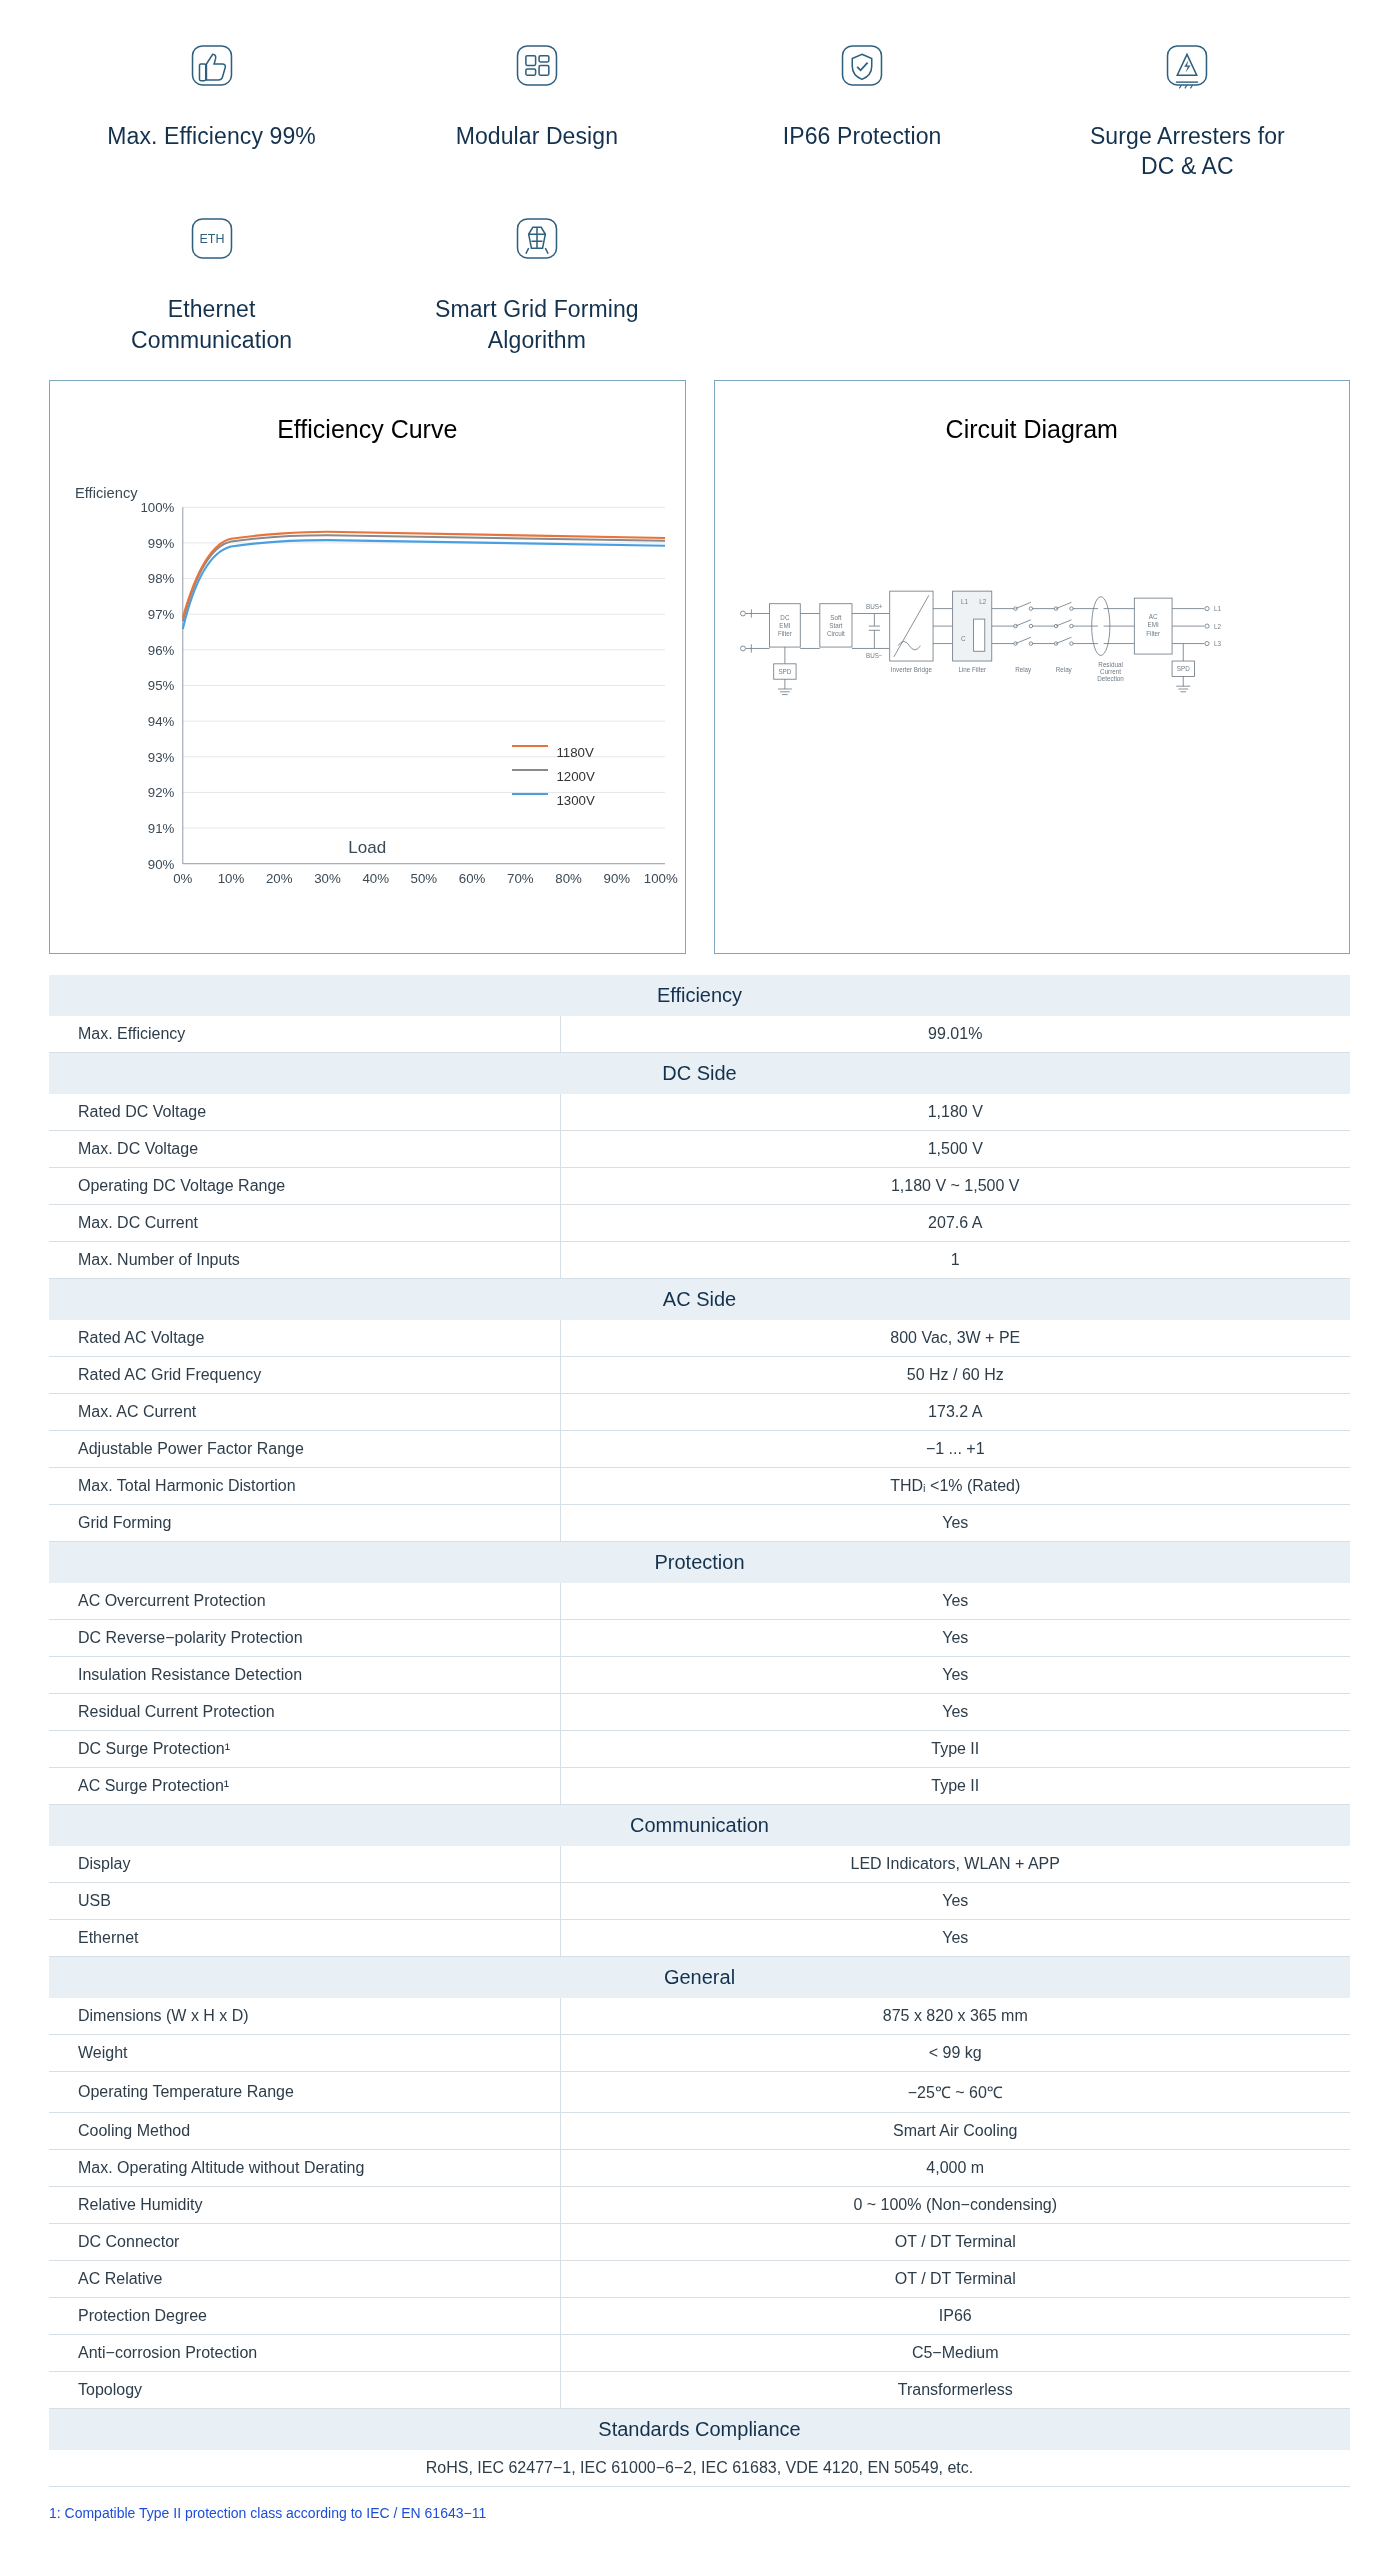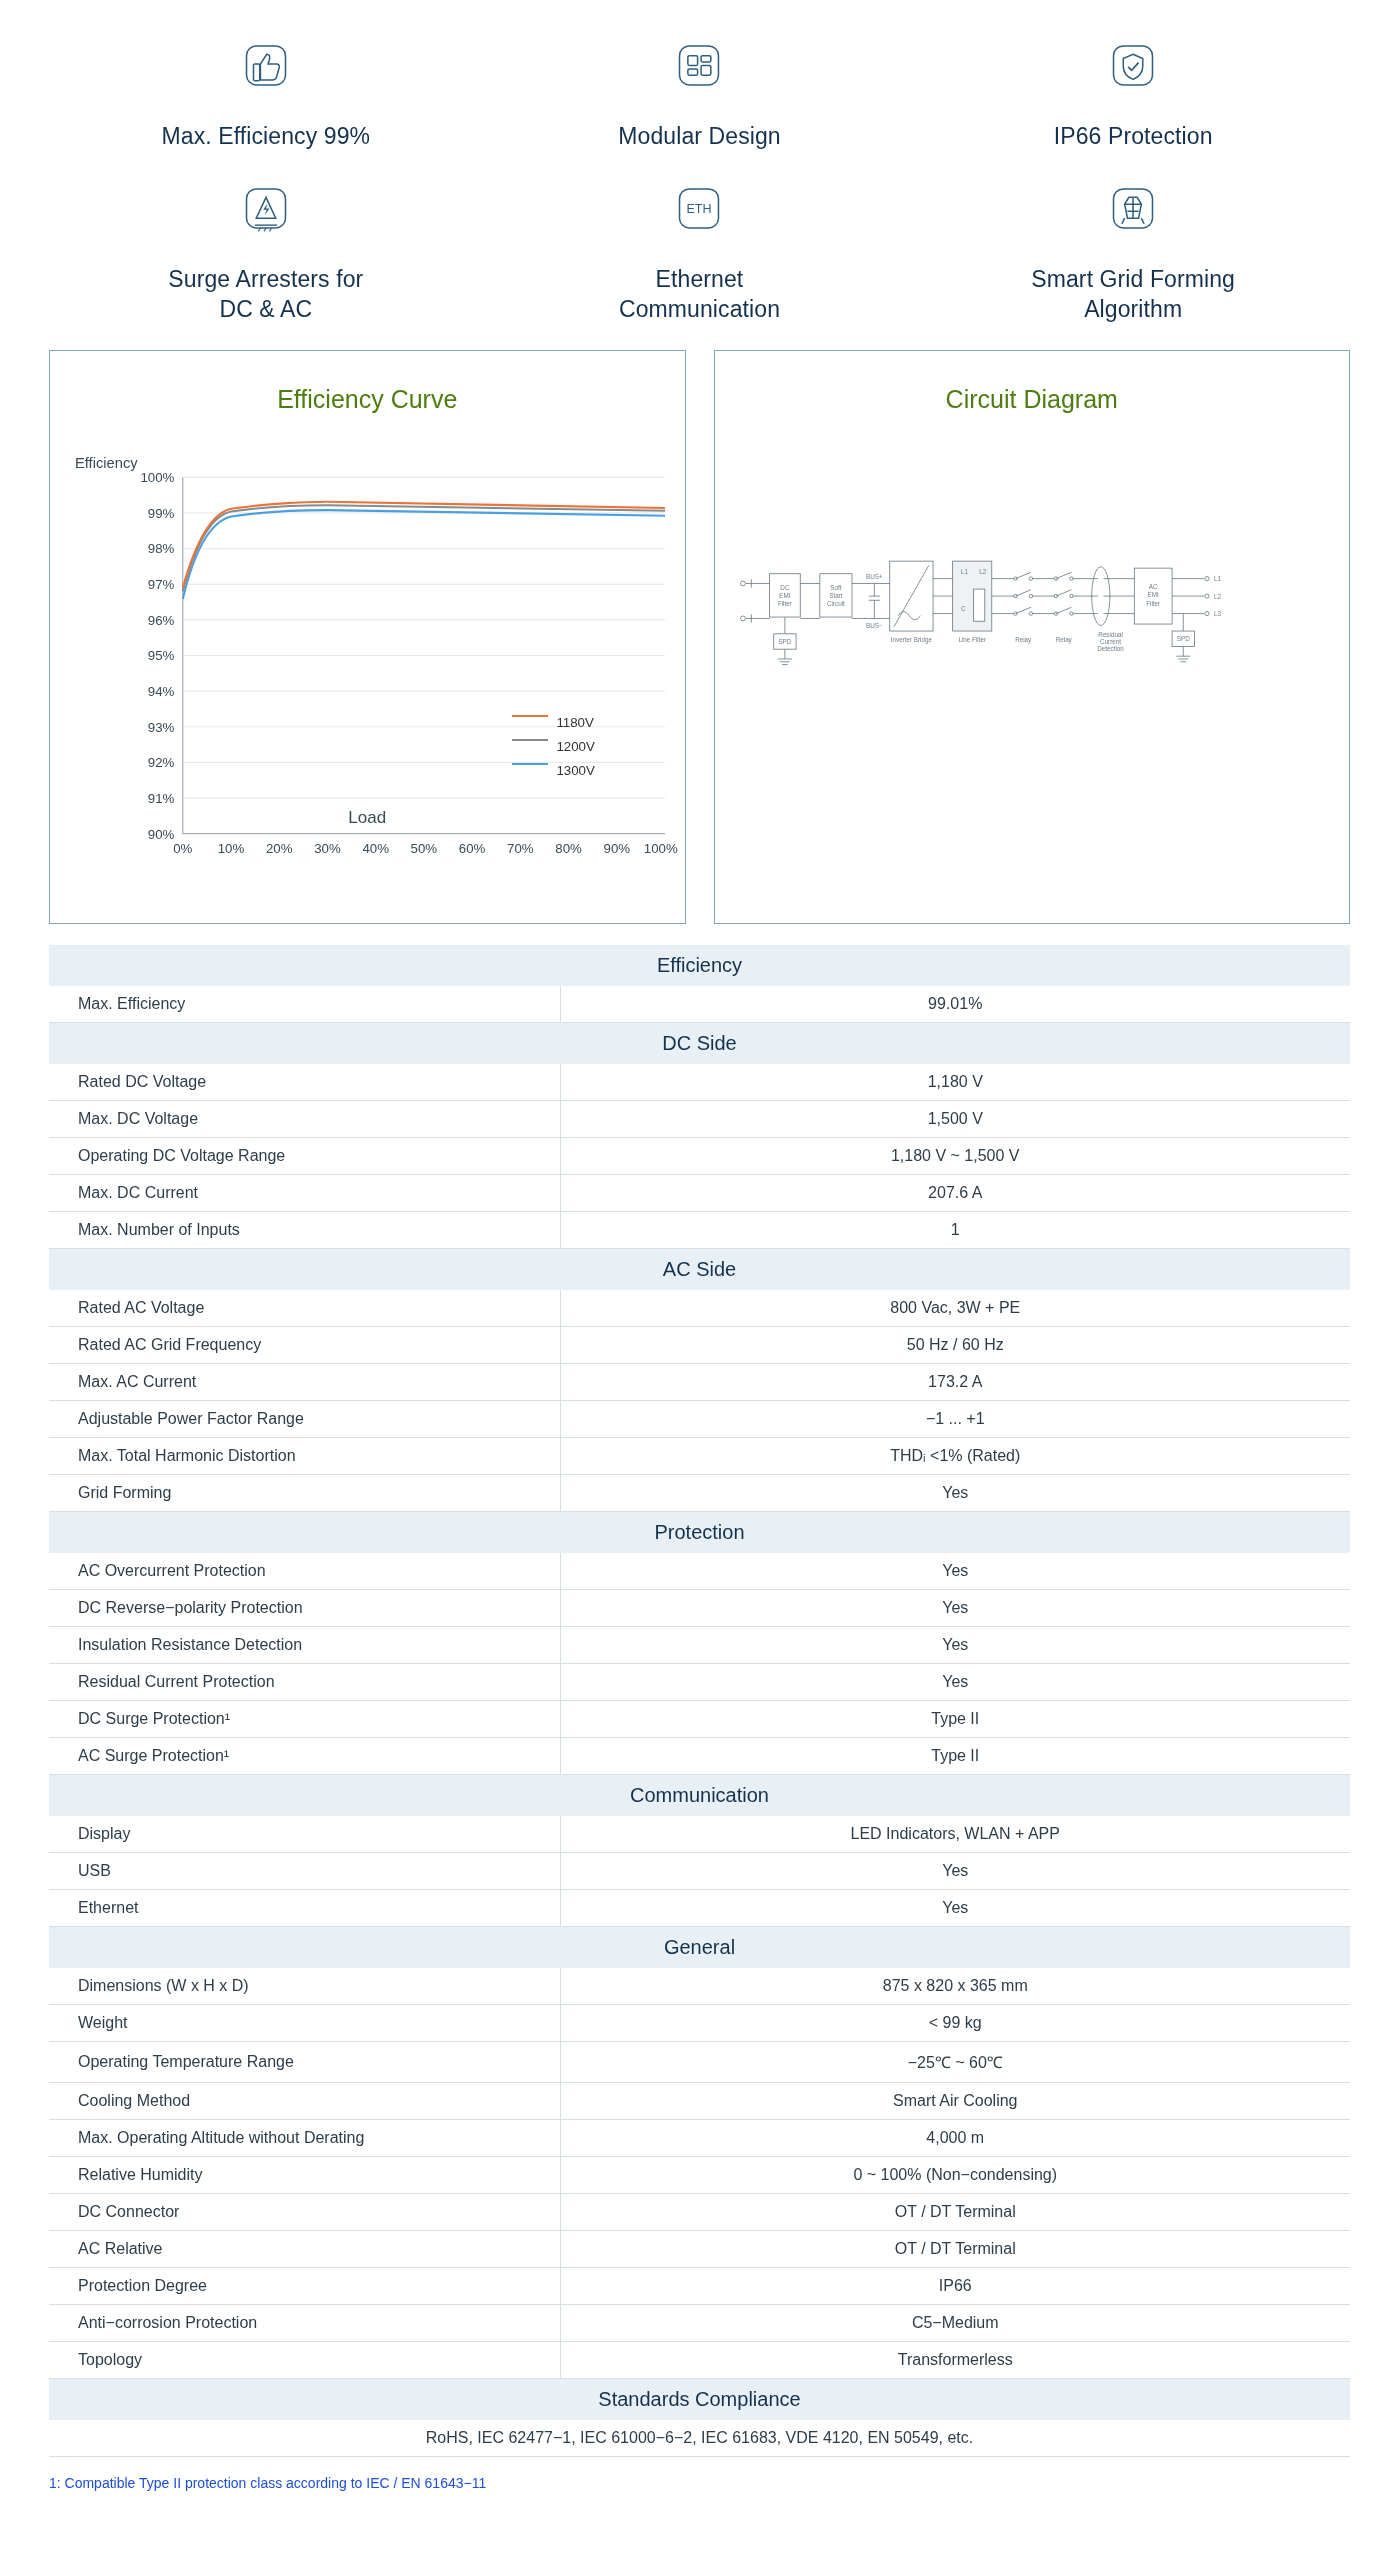--- a/index.html
+++ b/index.html
@@ -15,21 +15,21 @@
     background: #fff;
     padding: 0;
   }
 
   
   .features {
     width: 1301px;
     margin: 0 auto;
     padding-top: 21px;
     display: grid;
-    grid-template-columns: repeat(3, 1fr);
+    grid-template-columns: repeat(4, 1fr);
     row-gap: 0px;
   }
   .feature {
     display: flex;
     flex-direction: column;
     align-items: center;
     padding: 18px 7px 12.6px 7px;
   }
   .feature .ic {
     width: 64px; height: 64px;
@@ -57,21 +57,21 @@
   .panel {
     flex: 1 1 0;
     border: 1.4px solid #7ea6bd;
     background: #fff;
     height: 574px;
     position: relative;
     overflow: hidden;
   }
   .panel-title {
     text-align: center;
-    color: #4d7c0f;
+    color: #000000;
     font-size: 25px;
     padding-top: 34px;
     font-weight: 400;
   }
 
   
   .chart-wrap { position: relative; width: 100%; height: 476px; }
   .chart-ylabel {
     position: absolute; left: 25px; top: 41px;
     font-size: 14.7px; color: #3b4a57;

